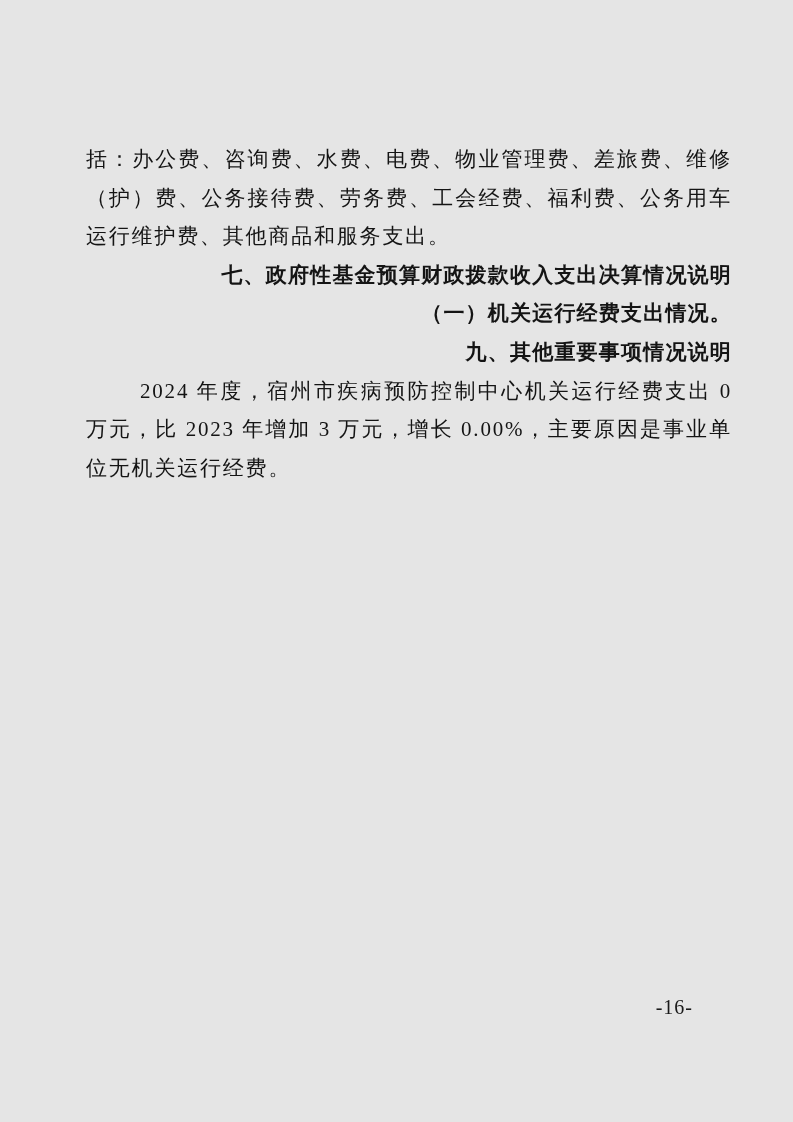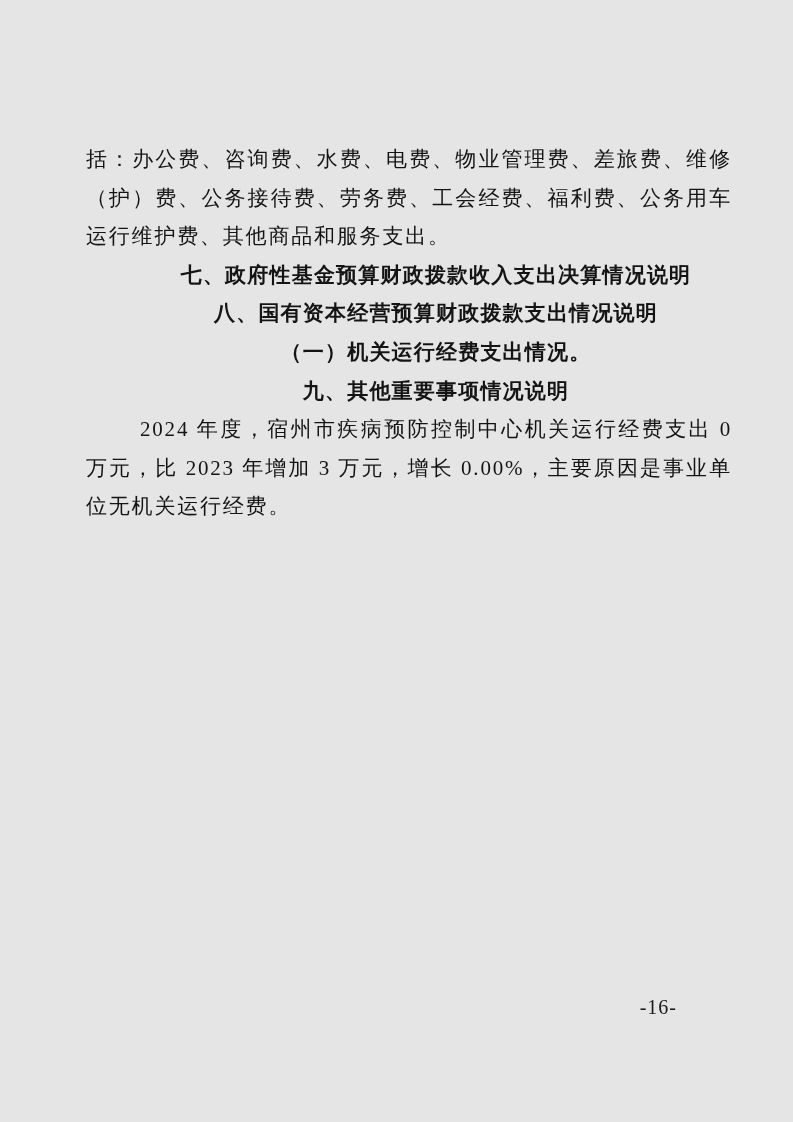--- a/index.html
+++ b/index.html
@@ -33,42 +33,41 @@
     padding: 0;
     text-indent: 54px;
   }
   .content p.no-indent {
     text-indent: 0;
   }
   .heading {
     font-weight: 700;
     font-family: "Liberation Sans", "DejaVu Sans", sans-serif;
     letter-spacing: 1.2px;
-    text-align: center;
+    text-align: right;
   }
   .page-number {
     position: absolute;
     top: 996px;
-    right: 116px;
+    right: 100px;
     font-size: 20px;
     letter-spacing: 1px;
     color: #1a1a1a;
     font-family: "Liberation Serif", "DejaVu Serif", serif;
   }
 </style>
 </head>
 <body>
 
 <div class="page">
   <div class="content">
     <p class="no-indent">括：办公费、咨询费、水费、电费、物业管理费、差旅费、维修（护）费、公务接待费、劳务费、工会经费、福利费、公务用车运行维护费、其他商品和服务支出。</p>
 
     <p class="heading">七、政府性基金预算财政拨款收入支出决算情况说明</p>
 
-    <p class="heading">八、国有资本经营预算财政拨款支出情况说明</p>
 
     <p class="heading">（一）机关运行经费支出情况。</p>
 
     <p class="heading">九、其他重要事项情况说明</p>
     <p>2024 年度，宿州市疾病预防控制中心机关运行经费支出 0 万元，比 2023 年增加 3 万元，增长 0.00%，主要原因是事业单位无机关运行经费。</p>
 
   </div>
 
   <div class="page-number">-16-</div>
 </div>

